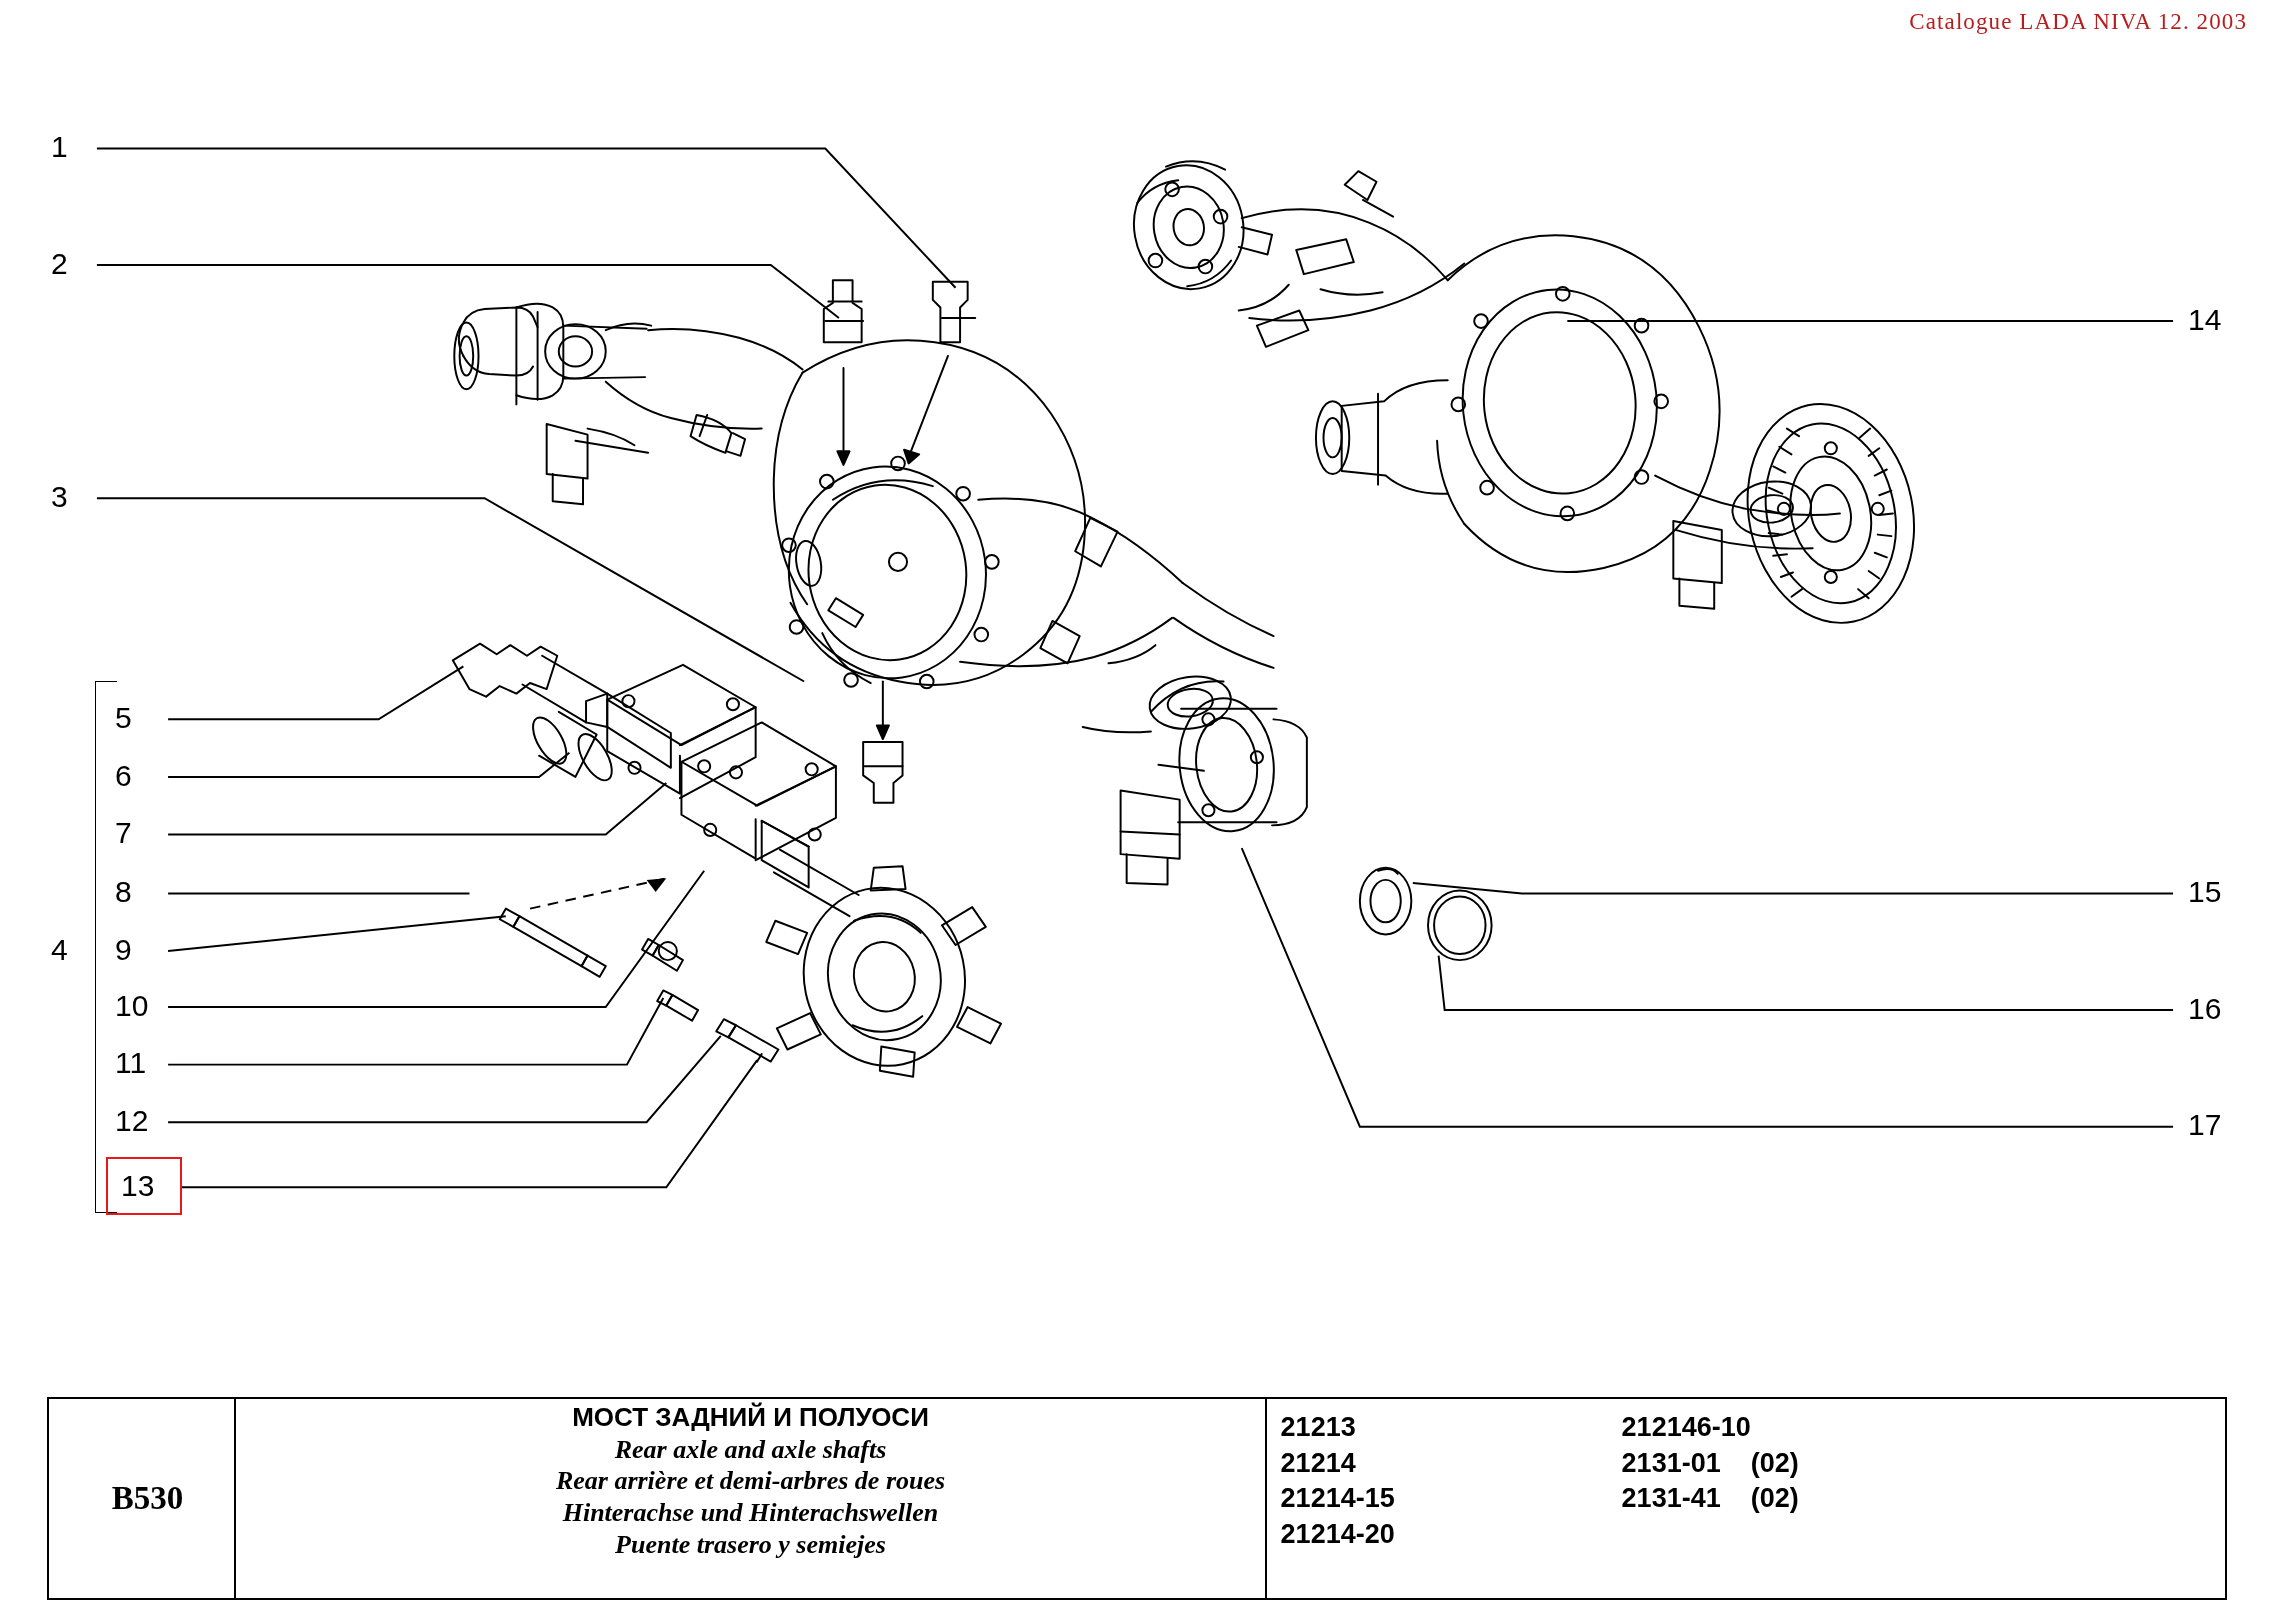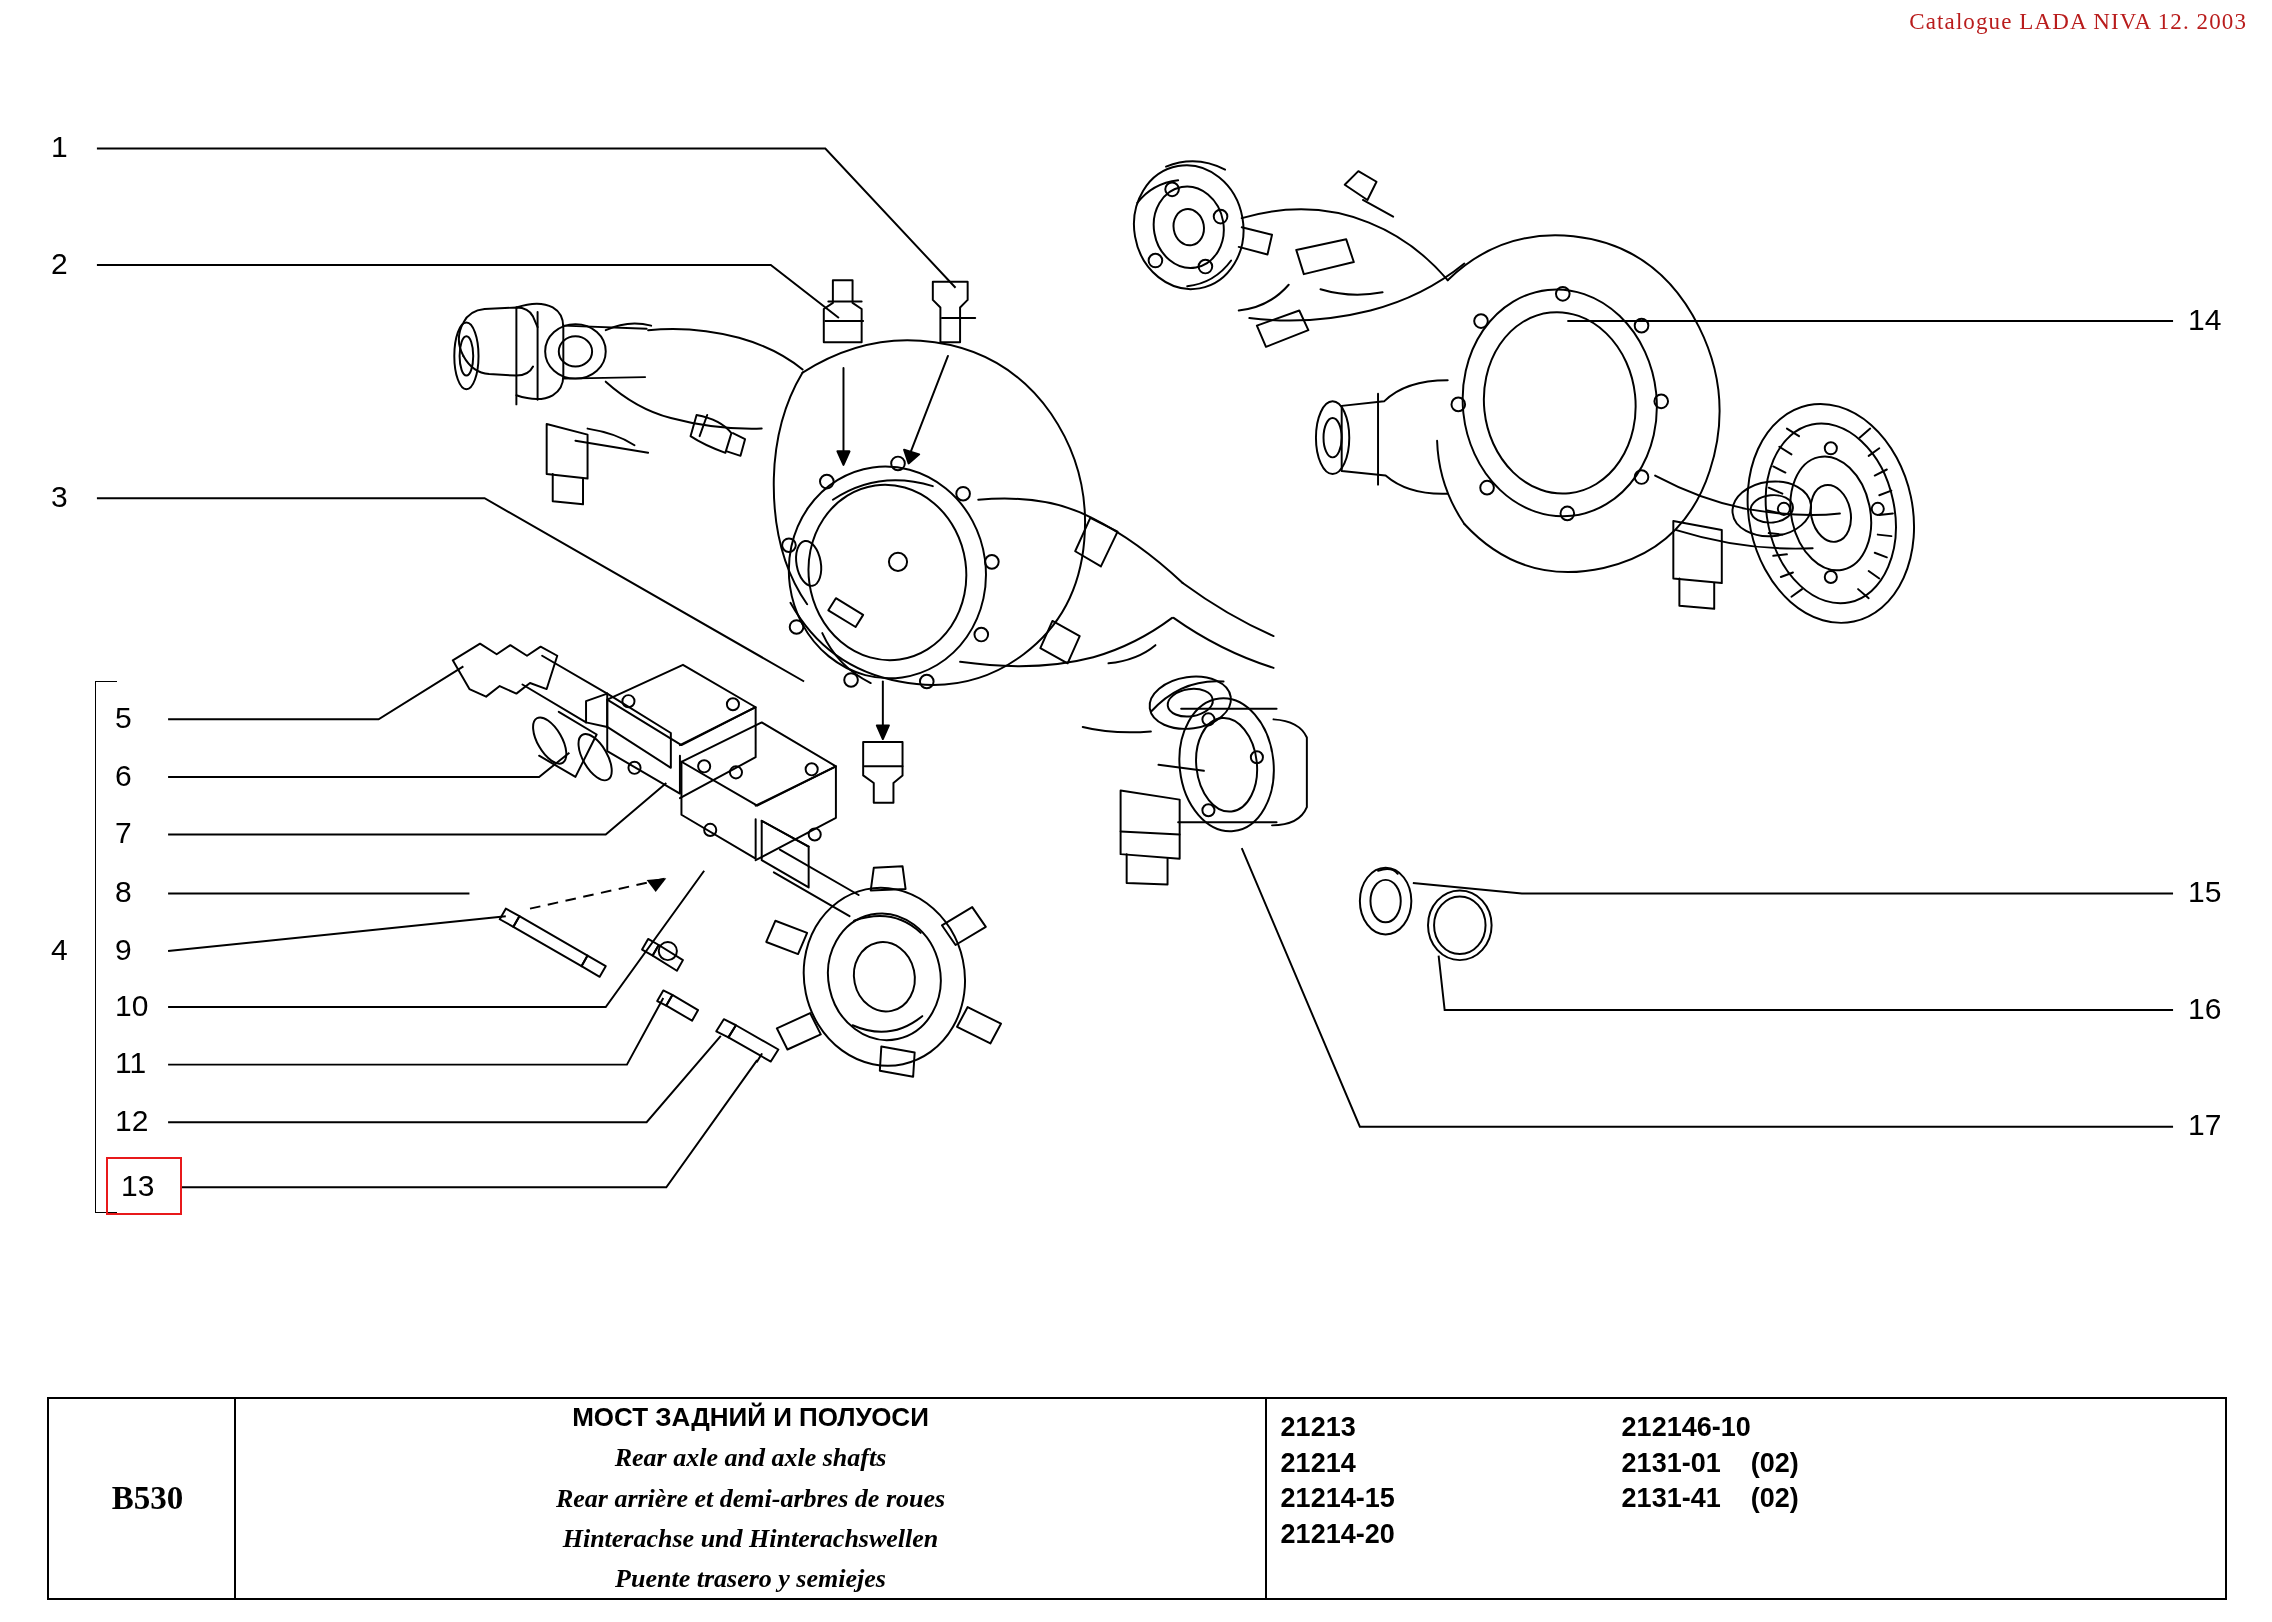--- a/index.html
+++ b/index.html
@@ -75,21 +75,21 @@
     font-weight: bold;
     font-size: 33px;
     padding-left: 12px;
   }
   .cell-names {
     flex: 0 0 1031px;
     border-right: 2.3px solid #000;
     display: flex;
     flex-direction: column;
     align-items: center;
-    justify-content: space-between;
+    justify-content: flex-start;
     padding: 3px 14px;
     box-sizing: border-box;
   }
   .name-ru {
     font-family: "Liberation Sans", sans-serif;
     font-weight: bold;
     font-size: 26px;
     line-height: 1.22;
   }
   .name-line {

